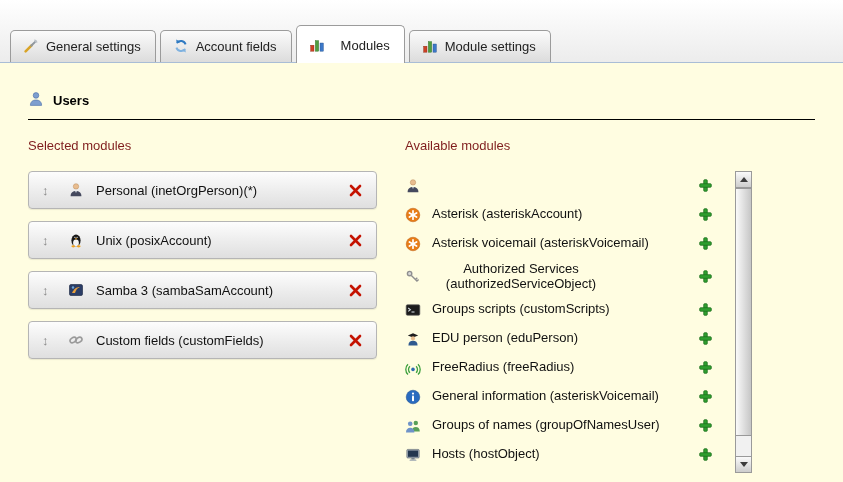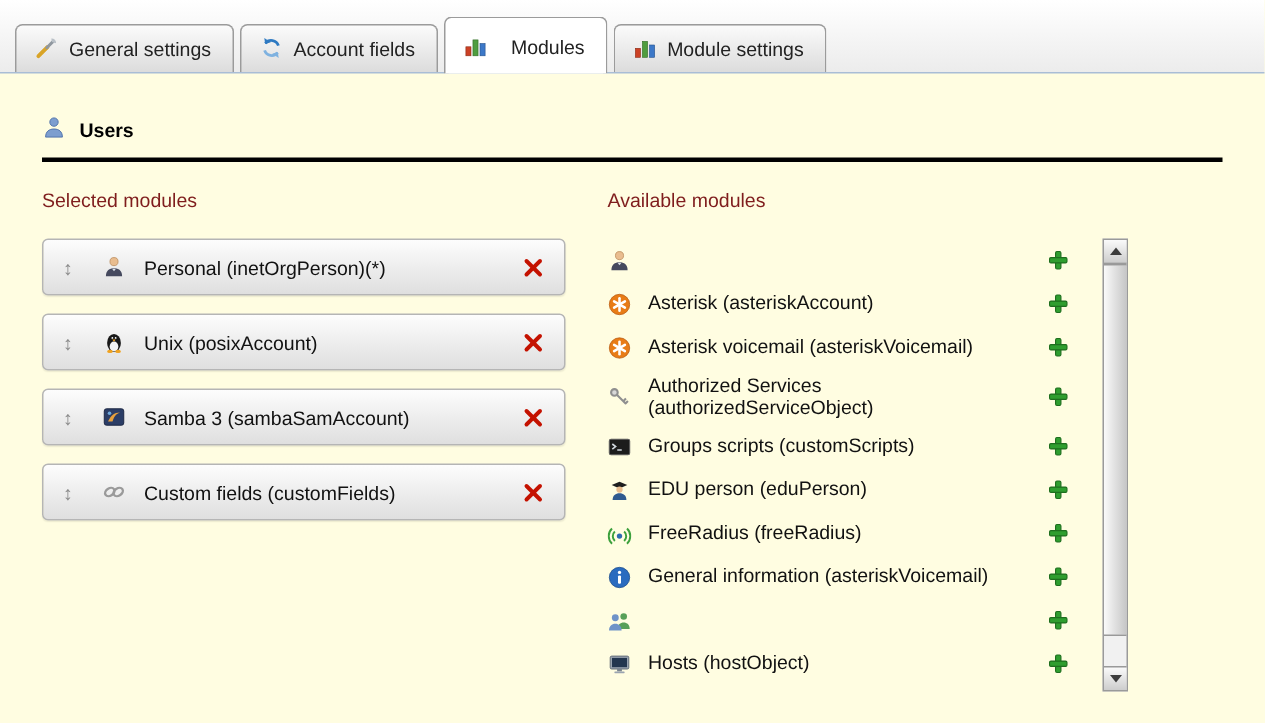--- a/index.html
+++ b/index.html
@@ -5,21 +5,21 @@
   html,body { margin:0; padding:0; }
   body {
     width:843px; height:482px; overflow:hidden;
     font-family:"Liberation Sans", sans-serif;
     background:#fffde1;
   }
   .page { width:843px; height:482px; position:relative; }
 
   
   .header {
-    height:49px; box-sizing:border-box;
+    height:63px; box-sizing:border-box;
     background:linear-gradient(#ffffff, #ececec);
     border-bottom:1px solid #a9bdd6;
     display:flex; align-items:flex-end; padding-left:10px;
   }
   .tabs { display:flex; align-items:flex-end; gap:4px; }
   .tab {
     display:flex; align-items:center; gap:7px;
     padding:7px 14px 8px 12px;
     background:linear-gradient(#fbfbfb, #dcdcdc);
     border:1px solid #9b9b9b; border-bottom:none;
@@ -31,21 +31,21 @@
     padding-top:11px; padding-bottom:10px;
     margin-bottom:-1px; position:relative; z-index:2;gap:16px;
   }
   .tab .ticon { display:flex; width:16px; height:16px; }
 
   
   .content { padding:28px 28px 0 28px; }
   .section-head {
     display:flex; align-items:center; gap:9px;
     font-size:13px; font-weight:bold; color:#000;
-    padding-bottom:9px; border-bottom:3px solid #000000;
+    padding-bottom:9px; border-bottom:1px solid #000000;
     margin-bottom:18px;
   }
   .columns { display:flex; }
   .col-left { width:349px; margin-right:28px; }
   .col-right { width:347px; }
   .col-title { font-size:13px; color:#7f1d1d; margin-bottom:18px; }
 
   
   .sel-item {
     display:flex; align-items:center;
@@ -57,21 +57,21 @@
   }
   .handle { width:26px; color:#8a8a8a; font-size:13px; cursor:grab; flex:none; }
   .sel-item .icon { display:flex; width:16px; height:16px; margin-right:12px; flex:none; }
   .sel-item .label { font-size:13px; color:#111; }
   .del-btn { margin-left:auto; display:flex; cursor:pointer; }
 
   
   .avail-body { display:flex; align-items:flex-start; }
   .avail-list { width:330px; }
   .avail-row { display:flex; align-items:center; min-height:29px; }
-  .avail-row.wrap { min-height:37px; }
+  .avail-row.wrap { min-height:37px;text-align:center; }
   .avail-row .icon { display:flex; width:16px; height:16px; margin-right:11px; flex:none; }
   .avail-row .label { font-size:13px; color:#111; line-height:1.15; }
   .avail-row.wrap .label { width:178px; }
   .add-btn { margin-left:auto; margin-right:22px; display:flex; cursor:pointer; }
 
   
   .scrollbar {
     width:17px; height:302px; box-sizing:border-box; position:relative;
     border:1px solid #9a9a9a; background:#f1f1f1; flex:none;
   }
@@ -422,20 +422,21 @@
 
             <div class="avail-row">
               <span class="icon">
                 <svg viewBox="0 0 16 16" width="16" height="16">
                     <circle cx="10.8" cy="5" r="2.2" fill="#58a058"></circle>
                     <path d="M6.8 13.4c0-3 1.8-4.4 4-4.4s4 1.4 4 4.4z" fill="#58a058"></path>
                     <circle cx="5.2" cy="5.8" r="2.3" fill="#6f93c8"></circle>
                     <path d="M1 14.4c0-3.1 1.9-4.6 4.2-4.6s4.2 1.5 4.2 4.6z" fill="#6f93c8"></path>
                   </svg>
               </span>
+              <span class="label">Groups of names (groupOfNamesUser)</span>
               <span class="add-btn">
                 <svg viewBox="0 0 16 16" width="15" height="15">
                     <g fill="#2f9e2f" stroke="#1e6e1e" stroke-width="0.8">
                       <rect x="6.1" y="1.8" width="3.8" height="12.4" rx="1"></rect>
                       <rect x="1.8" y="6.1" width="12.4" height="3.8" rx="1"></rect>
                     </g>
                   </svg>
               </span>
             </div>
 

